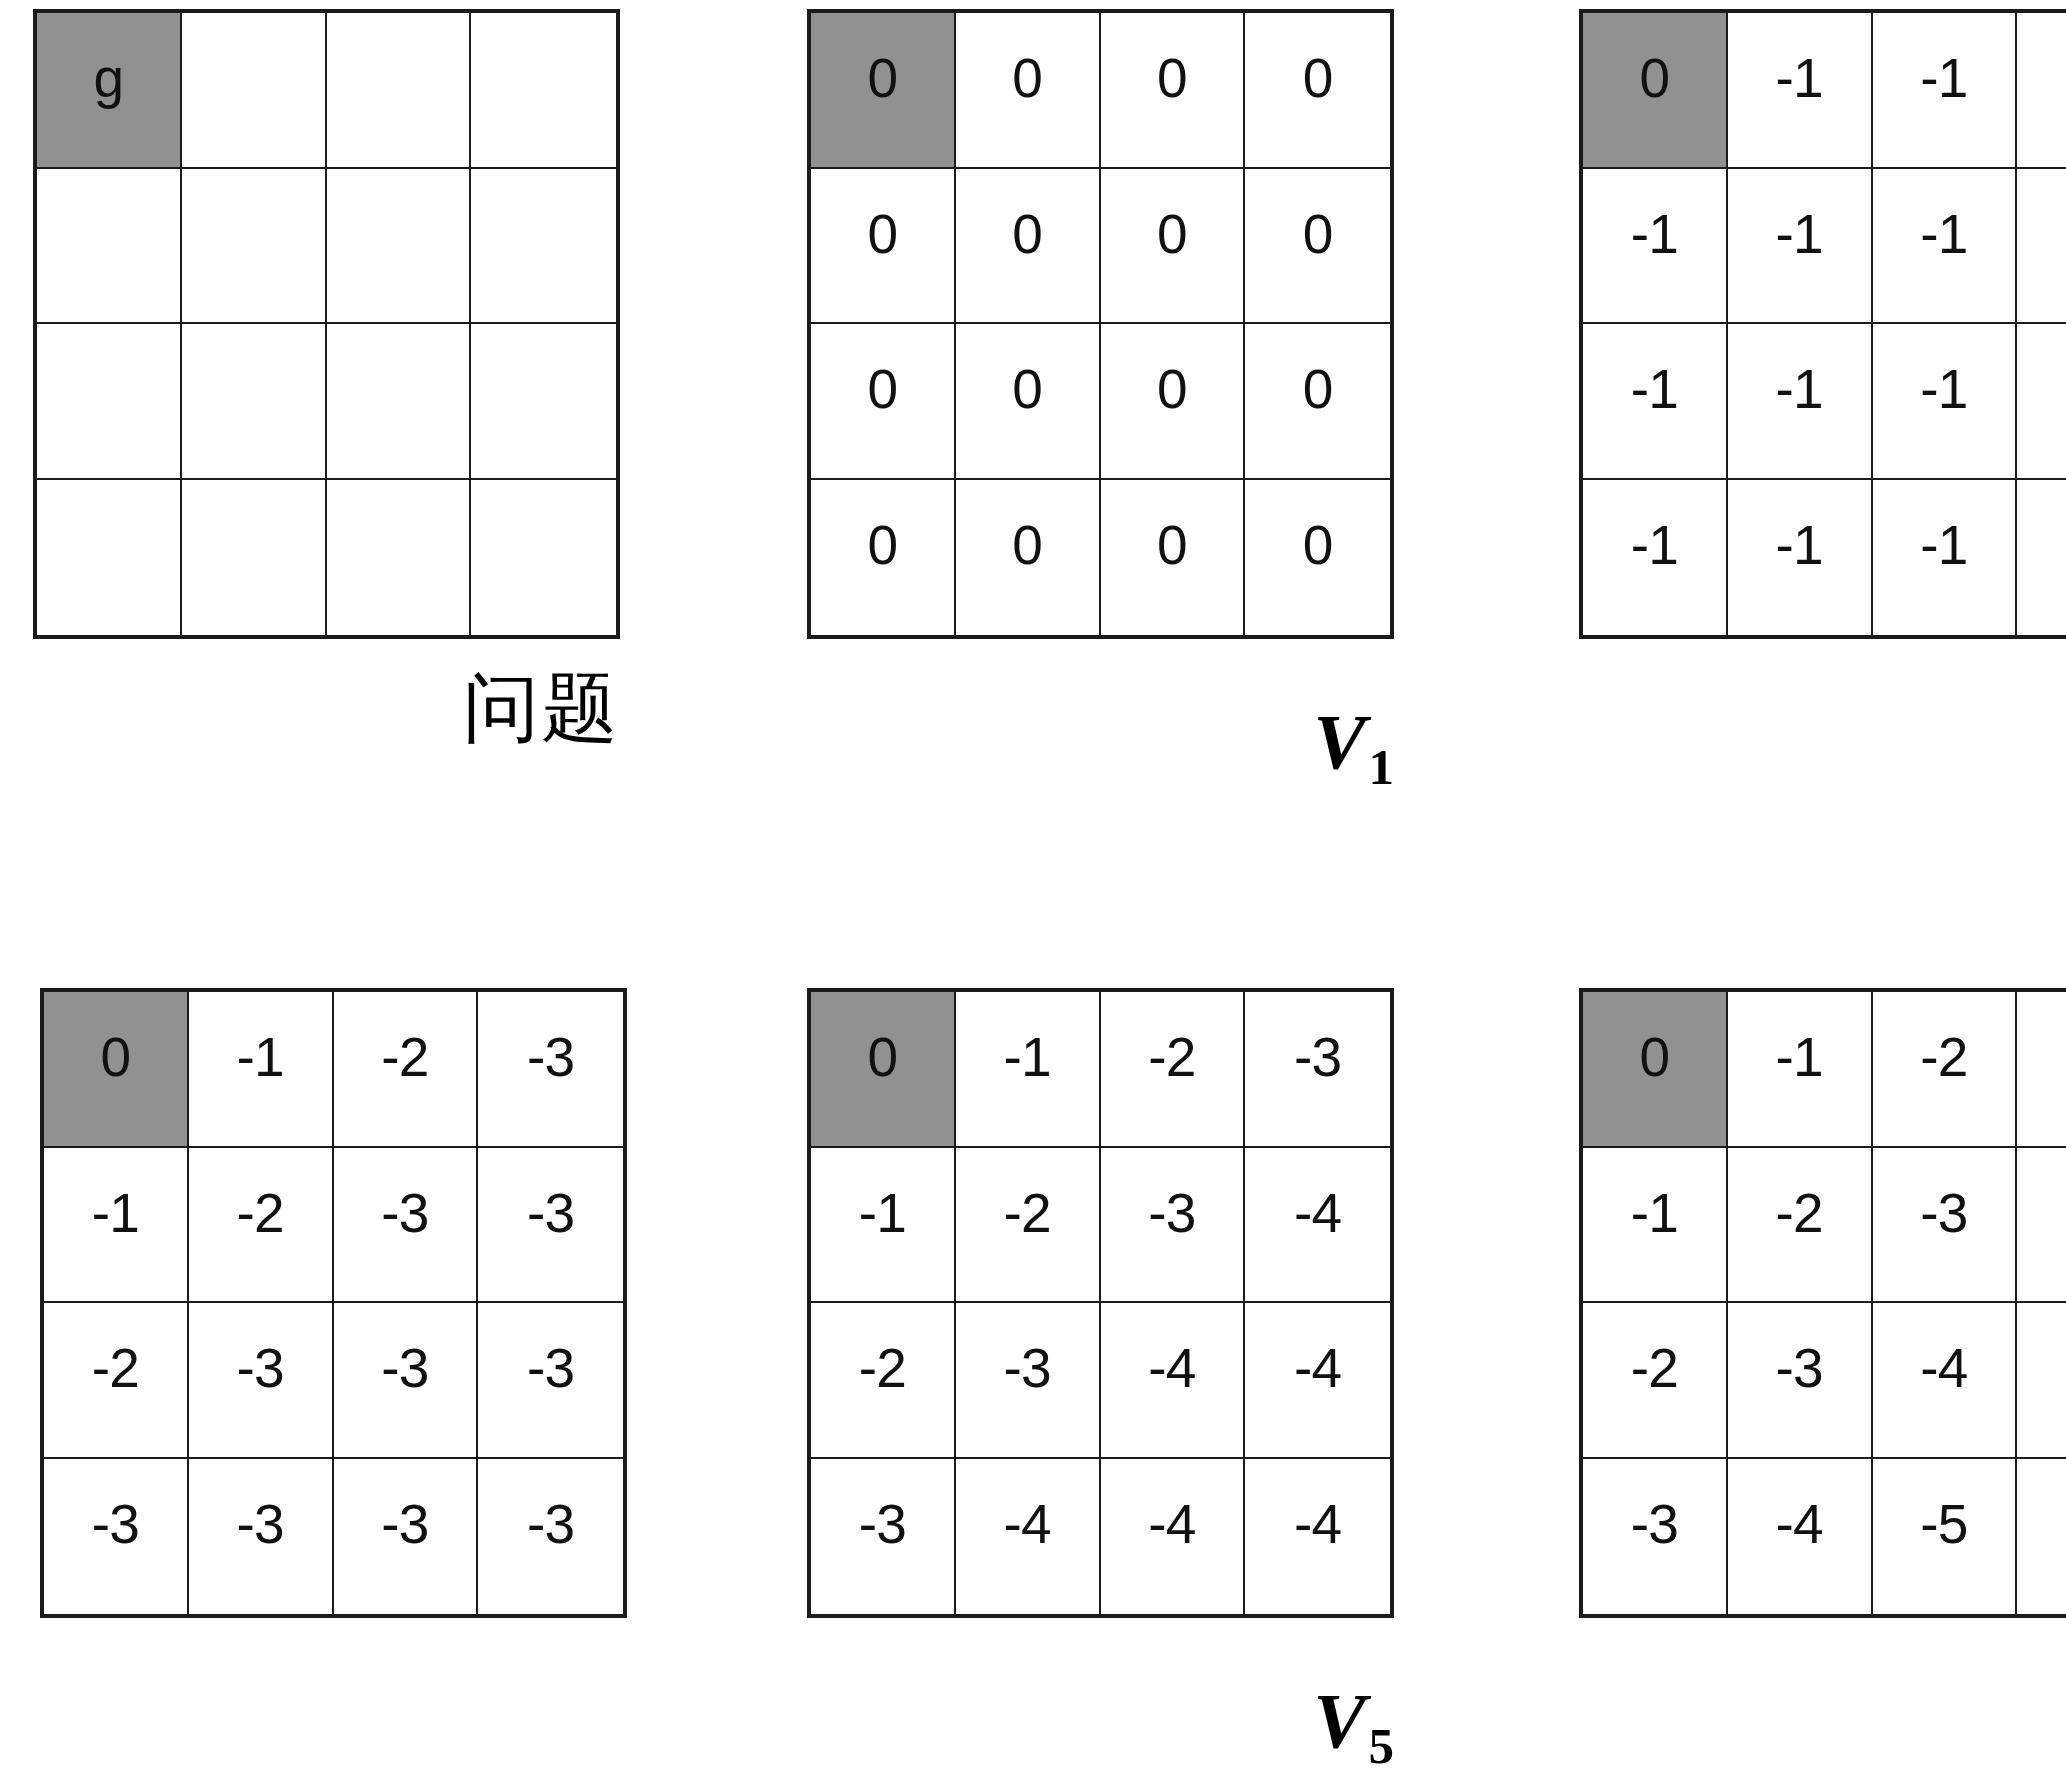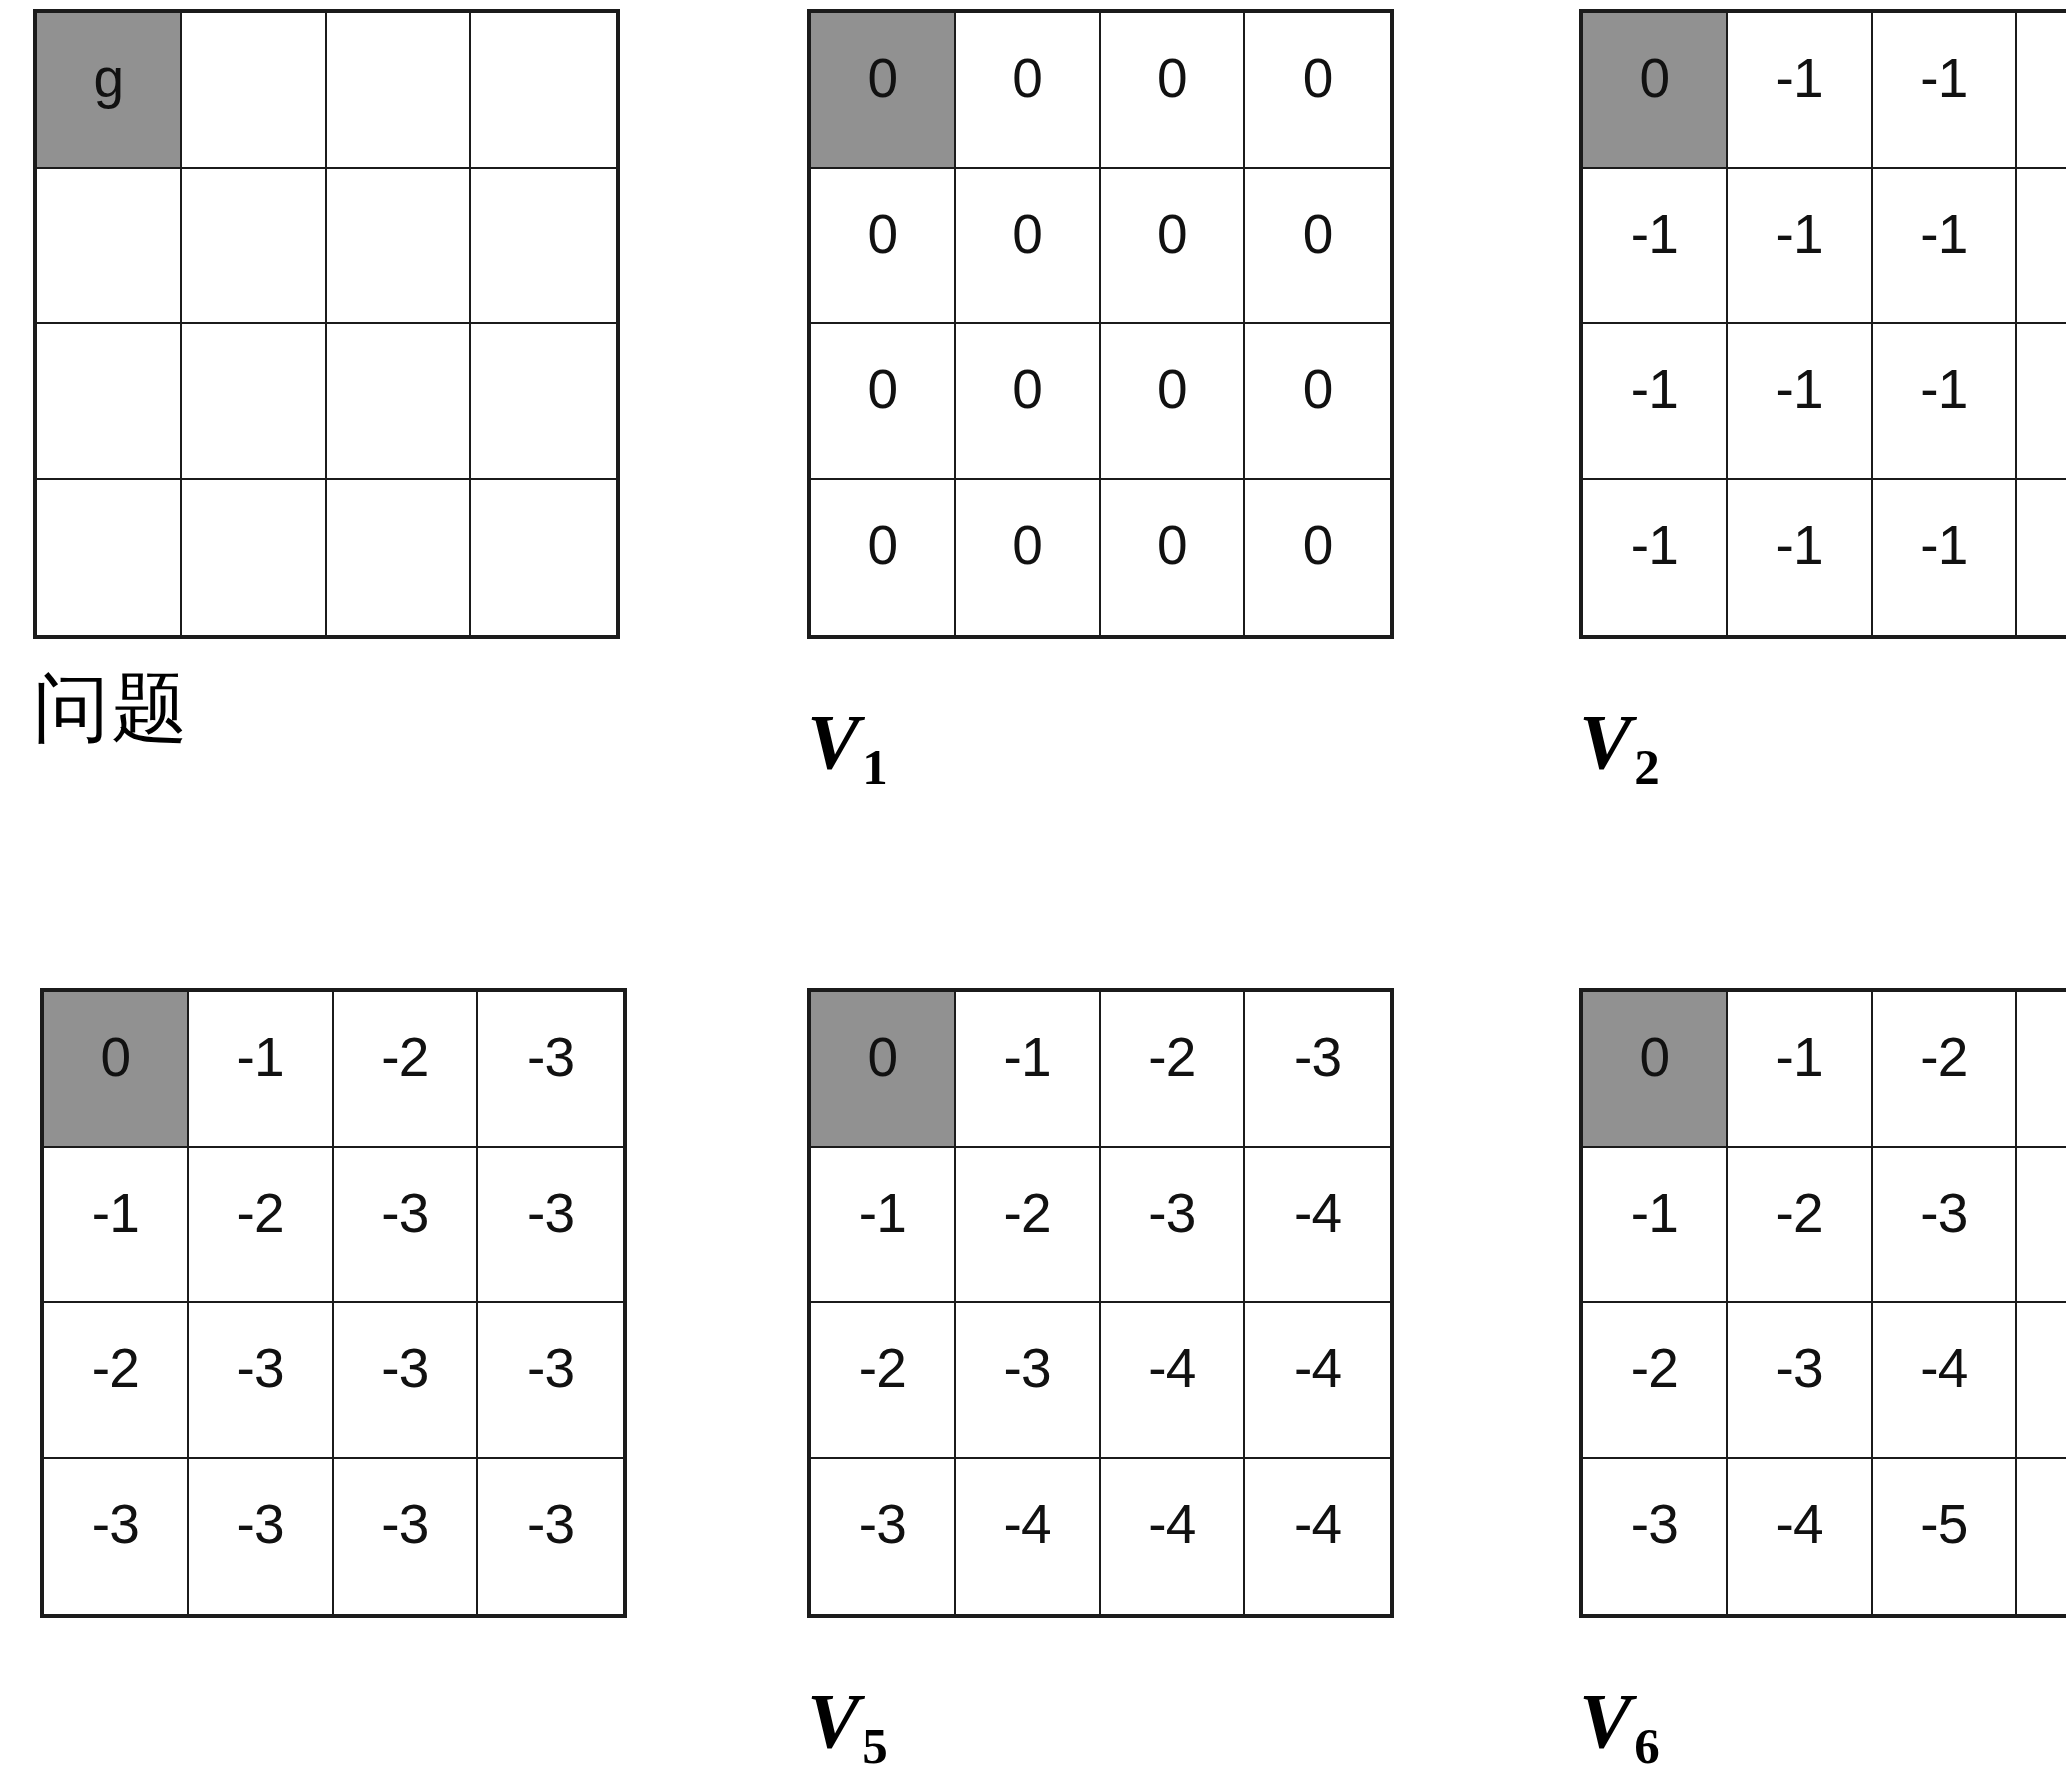--- a/index.html
+++ b/index.html
@@ -66,21 +66,21 @@
     color: #111111;
     letter-spacing: -0.8px;
     white-space: nowrap;
   }
 
   
   .caption {
     position: absolute;
     left: 0;
     width: 587px;
-    text-align: left;
+    text-align: right;
     color: #000000;
     white-space: nowrap;
   }
 
   .caption.latin {
     top: 693px;
     font-family: "Liberation Serif", serif;
     font-weight: bold;
     font-style: italic;
     font-size: 79px;

